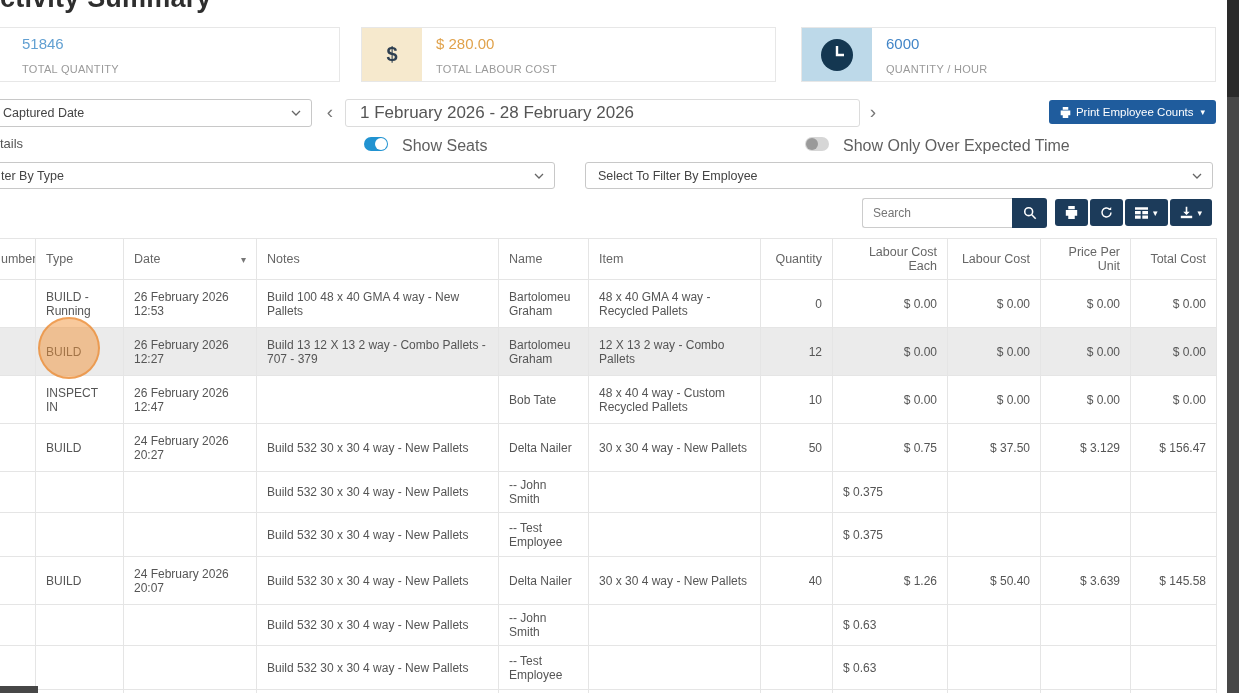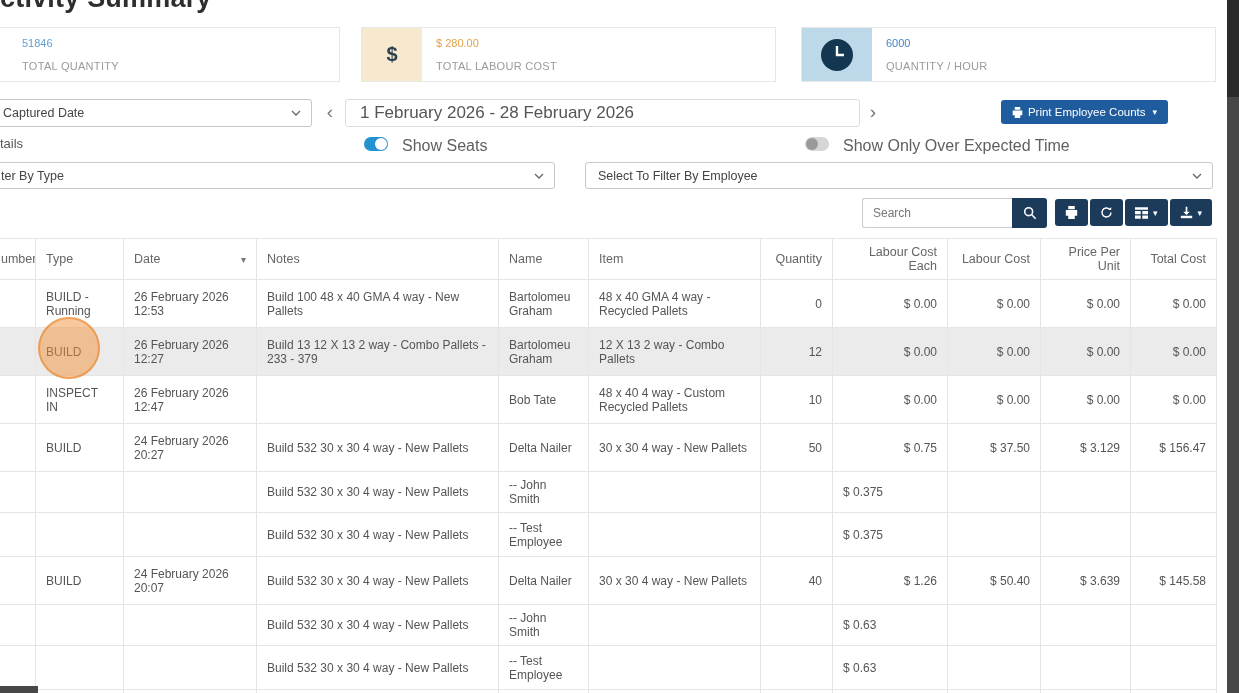--- a/index.html
+++ b/index.html
@@ -13,34 +13,34 @@
   .cards { position:absolute; top:27px; left:0; display:flex; }
   .card { background:#fff; border:1px solid #e7e7e7; height:55px; display:flex; align-items:center; }
   .card1 { width:390px; margin-right:21px; padding-left:57px; }
   .card2 { width:415px; margin-right:25px; }
   .card3 { width:415px; }
   .card-icon { height:53px; display:flex; align-items:center; justify-content:center; flex:0 0 auto; }
   .card2 .card-icon { width:60px; background:#f6e9cd; }
   .card3 .card-icon { width:70px; background:#bdd9e9; }
   .dollar-glyph { font-size:20px; font-weight:bold; color:#2e3f50; }
   .card-text { padding-left:14px; }
-  .card-value { font-size:11px; }
+  .card-value { font-size:15px; }
   .v1 { color:#62a0d2; } .v2 { color:#e0a24b; } .v3 { color:#4285c7; }
   .card-label { font-size:11px; color:#9a9a9a; margin-top:11px; letter-spacing:.3px; }
 
   
   .sel { border:1px solid #c8c8c8; border-radius:3px; background:#fff; font-size:12.5px; color:#444;
     display:flex; align-items:center; justify-content:space-between; padding-right:10px; cursor:pointer; }
   .sel-captured { position:absolute; top:99px; left:40px; width:322px; height:28px; padding-left:12px; }
   .chev { position:absolute; width:20px; height:28px; top:99px; text-align:center; line-height:26px;
     font-size:19px; color:#777; cursor:pointer; }
   .chev-prev { left:370px; } .chev-next { left:913px; }
   .date-range { position:absolute; top:99px; left:395px; width:515px; height:28px; border:1px solid #dcdcdc;
     border-radius:3px; font-size:17px; color:#555; padding-left:14px; background:#fff; outline:none; width:515px; }
-  .btn-print-counts { position:absolute; top:100px; left:1051px; width:167px; height:24px; background:#1f5c9d;
+  .btn-print-counts { position:absolute; top:100px; left:1099px; width:167px; height:24px; background:#1f5c9d;
     border-radius:3px; color:#fff; font-size:11.5px; display:flex; align-items:center; justify-content:center;
     gap:5px; cursor:pointer; }
   .btn-print-counts .caret { font-size:9px; margin-left:2px; }
 
   .details-label { position:absolute; top:136px; left:50px; font-size:13px; color:#555; }
   .toggle { position:absolute; width:24px; height:14px; border-radius:8px; cursor:pointer; }
   .toggle .knob { position:absolute; width:12px; height:12px; border-radius:50%; top:1px; }
   .toggle.on { background:#2193d1; } .toggle.on .knob { right:1px; background:#fff; }
   .toggle.off { background:#d6d6d6; } .toggle.off .knob { left:1px; background:#9a9a9a; }
   .tg1 { top:137px; left:414px; } .tg2 { top:137px; left:855px; }
@@ -240,21 +240,21 @@
           <td class="r">0</td>
           <td class="r">$ 0.00</td>
           <td class="r">$ 0.00</td>
           <td class="r">$ 0.00</td>
           <td class="r">$ 0.00</td>
         </tr>
         <tr class="main hl">
           <td></td>
           <td>BUILD</td>
           <td>26 February 2026 12:27</td>
-          <td>Build 13 12 X 13 2 way - Combo Pallets - 233 - 379</td>
+          <td>Build 13 12 X 13 2 way - Combo Pallets - 707 - 379</td>
           <td>Bartolomeu Graham</td>
           <td>12 X 13 2 way - Combo Pallets</td>
           <td class="r">12</td>
           <td class="r">$ 0.00</td>
           <td class="r">$ 0.00</td>
           <td class="r">$ 0.00</td>
           <td class="r">$ 0.00</td>
         </tr>
         <tr class="main">
           <td></td>

